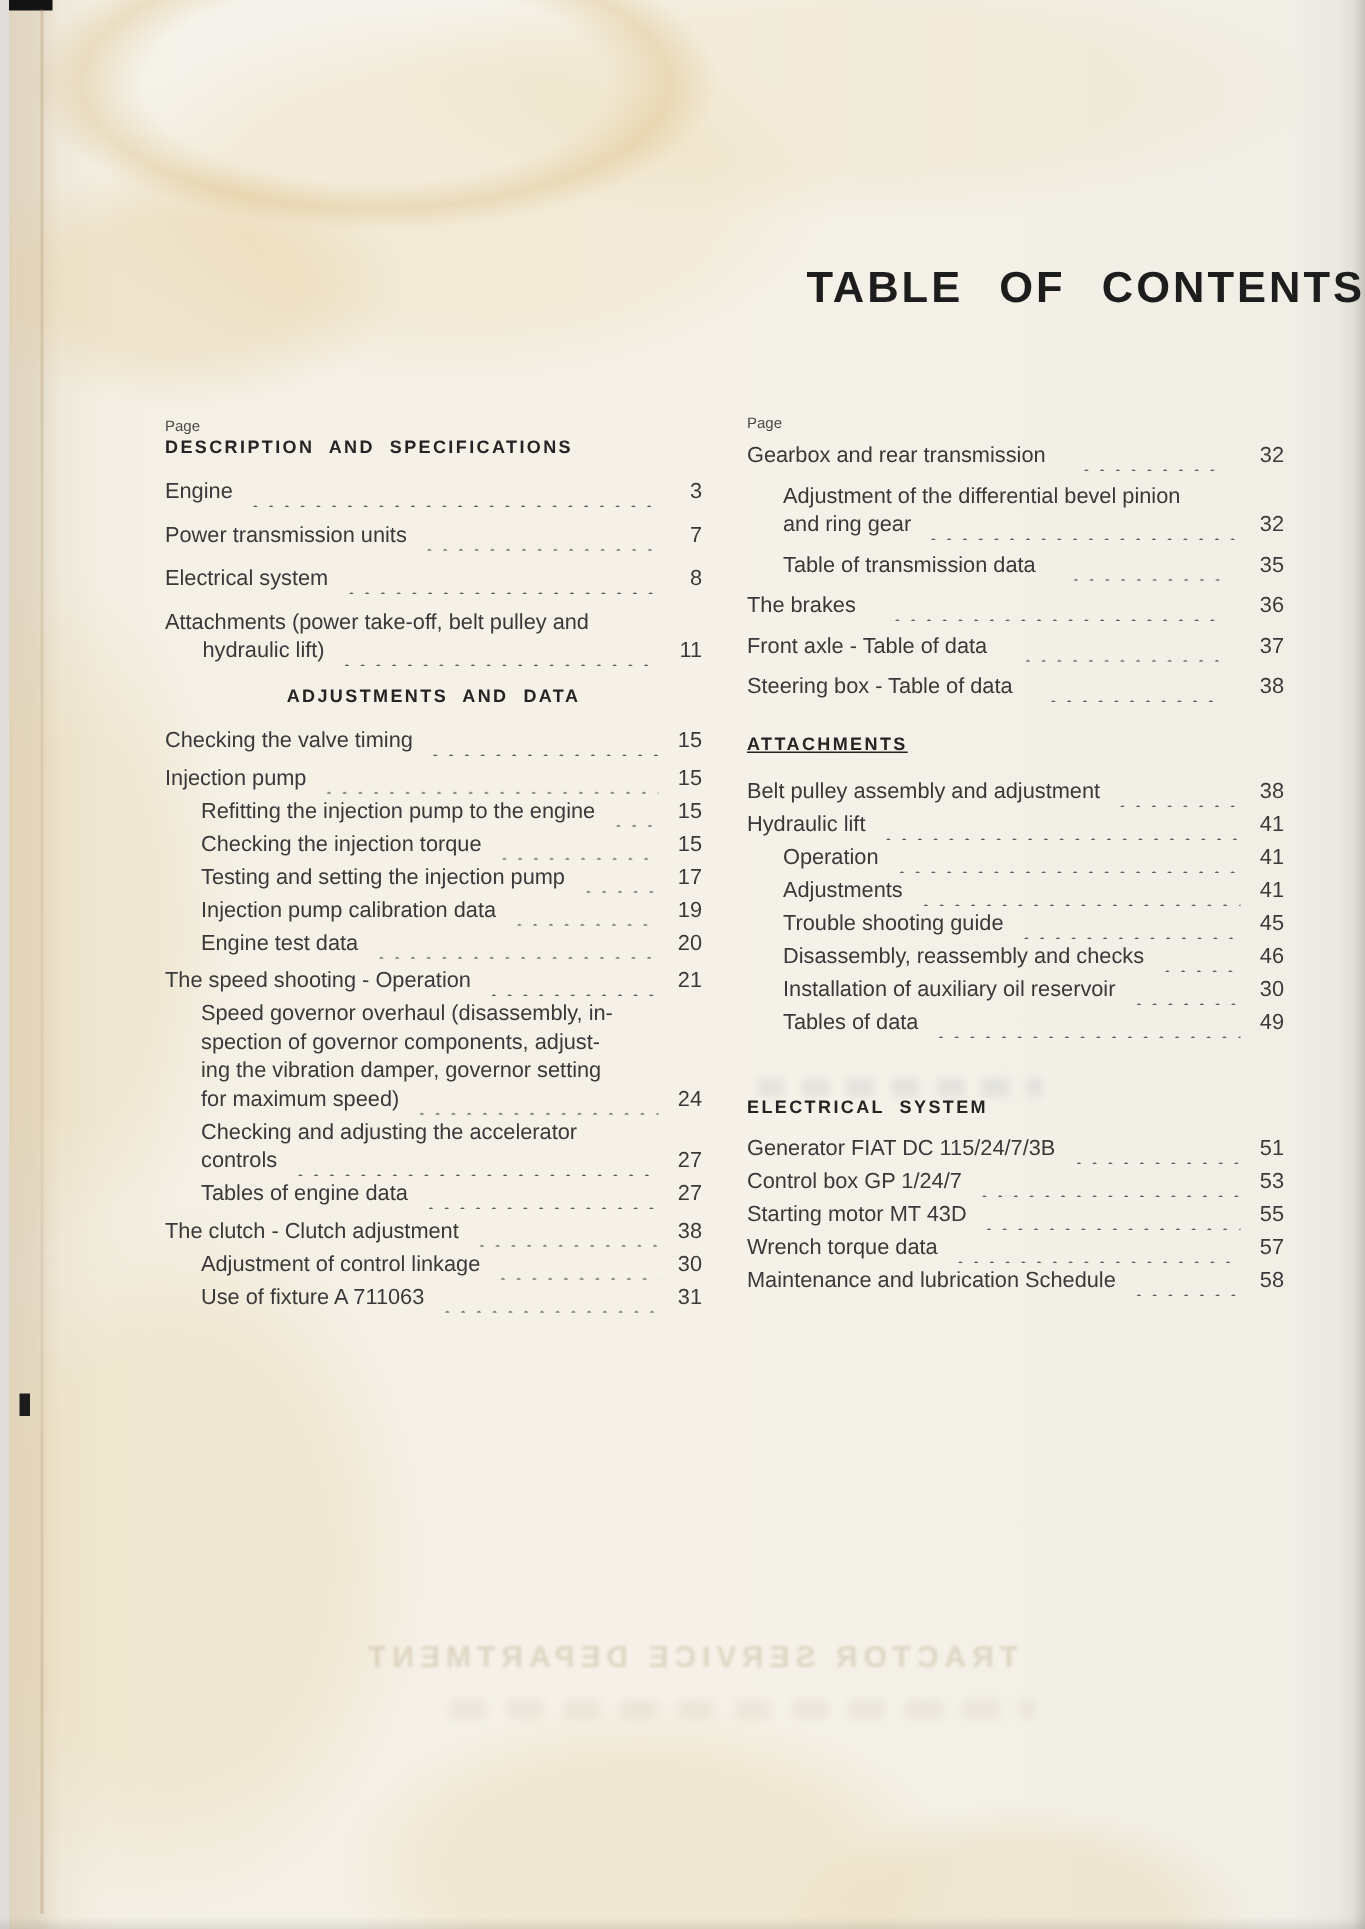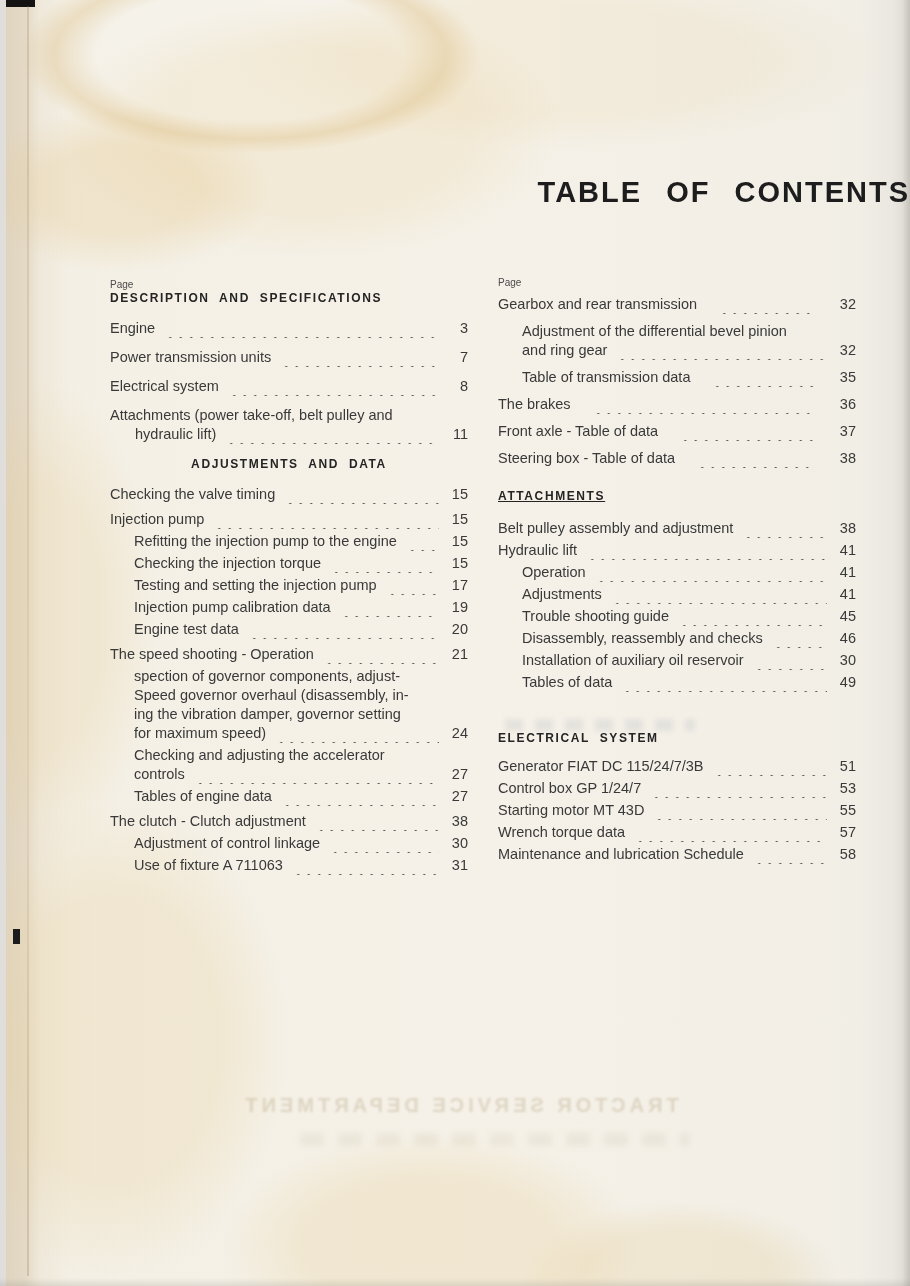--- a/index.html
+++ b/index.html
@@ -174,22 +174,22 @@
         <span class="lbl">Engine test data</span>
         <span class="dots"></span>
         <span class="pg">20</span>
       </div>
       <div class="entry gap">
         <span class="lbl">The speed shooting - Operation</span>
         <span class="dots"></span>
         <span class="pg">21</span>
       </div>
       <div class="entry multi ind1">
+        <div class="line">Speed governor overhaul (disassembly, in-</div>
         <div class="line">spection of governor components, adjust-</div>
-        <div class="line">Speed governor overhaul (disassembly, in-</div>
         <div class="line">ing the vibration damper, governor setting</div>
         <div class="lastline">
           <span class="lbl">for maximum speed)</span>
           <span class="dots"></span>
           <span class="pg">24</span>
         </div>
       </div>
       <div class="entry multi ind1">
         <div class="line">Checking and adjusting the accelerator</div>
         <div class="lastline">

